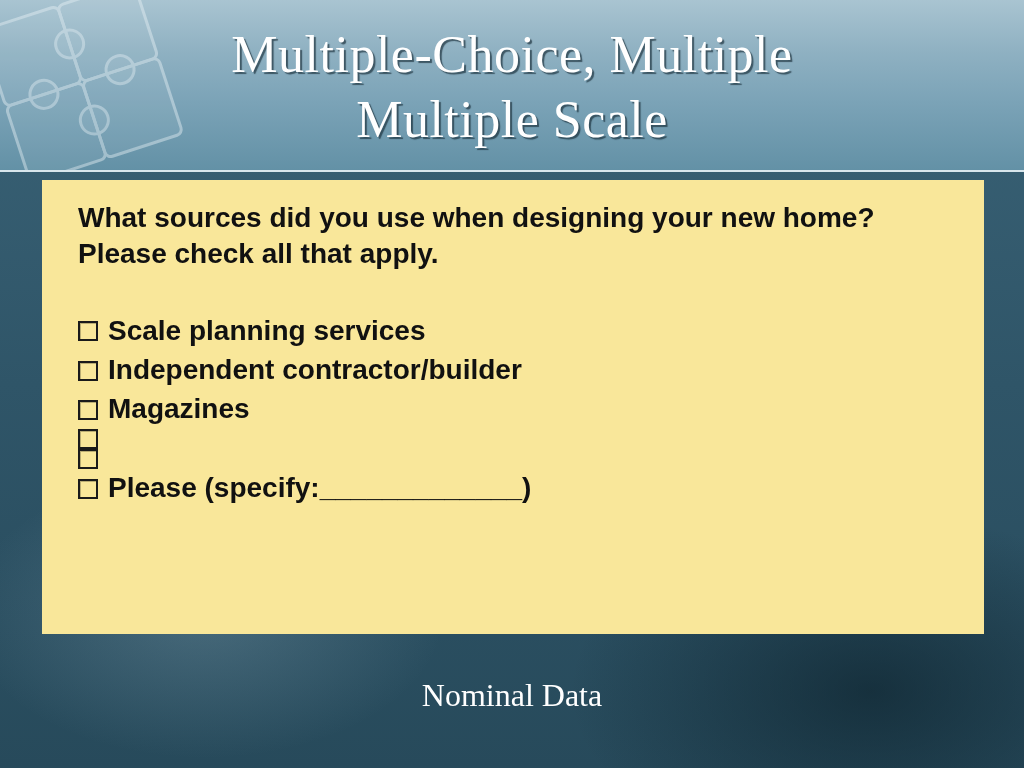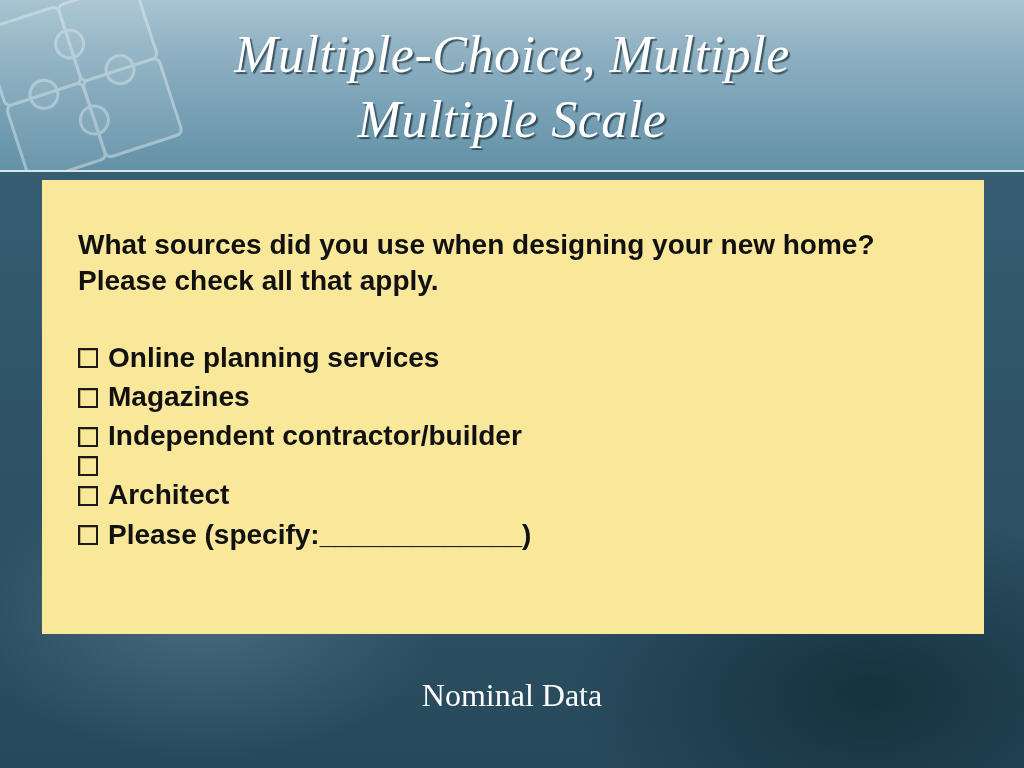--- a/index.html
+++ b/index.html
@@ -31,39 +31,38 @@
     position: absolute;
     top: -18px; left: -18px;
     width: 200px; height: 200px;
     transform: rotate(-18deg);
     opacity: 0.45;
   }
   .title-wrap {
     position: absolute;
     top: 22px; left: 0; right: 0;
     text-align: center;
-    font-style: italic;
   }
   .title {
     font-size: 52px;
     line-height: 1.25;
     font-weight: 400;
     color: #ffffff;
     text-shadow: 2px 2px 1px rgba(20,40,50,0.65);
     font-family: "Times New Roman", Georgia, serif;
     letter-spacing: 0.5px;
   }
   .panel {
     position: absolute;
     top: 180px;
     left: 42px;
     width: 942px;
     height: 454px;
     background: #f9e79a;
-    padding: 47px 36px;
+    padding: 20px 36px;
   }
   .panel .question {
     font-size: 28px;
     font-weight: bold;
     color: #111;
     line-height: 1.3;
     margin-bottom: 38px;
   }
   .opts { list-style: none; }
   .opts li {
@@ -118,36 +117,35 @@
       <span>Multiple Scale</span>
     </div>
   </div>
 </div>
 
 <div class="panel">
   <div class="question">What sources did you use when designing your new home? Please check all that apply.</div>
   <ul class="opts">
     <li>
         <span class="checkbox"></span>
-        <span>Online planning services</span>
+        <span>Scale planning services</span>
+      </li>
+    <li>
+        <span class="checkbox"></span>
+        <span>Independent contractor/builder</span>
       </li>
     <li>
         <span class="checkbox"></span>
         <span>Magazines</span>
       </li>
     <li>
         <span class="checkbox"></span>
-        <span>Independent contractor/builder</span>
       </li>
     <li>
         <span class="checkbox"></span>
-      </li>
-    <li>
-        <span class="checkbox"></span>
-        <span>Architect</span>
       </li>
     <li>
         <span class="checkbox"></span>
         <span>Please (specify:_____________)</span>
       </li>
   </ul>
 </div>
 
 <div class="footer-label">Nominal Data</div>
 

